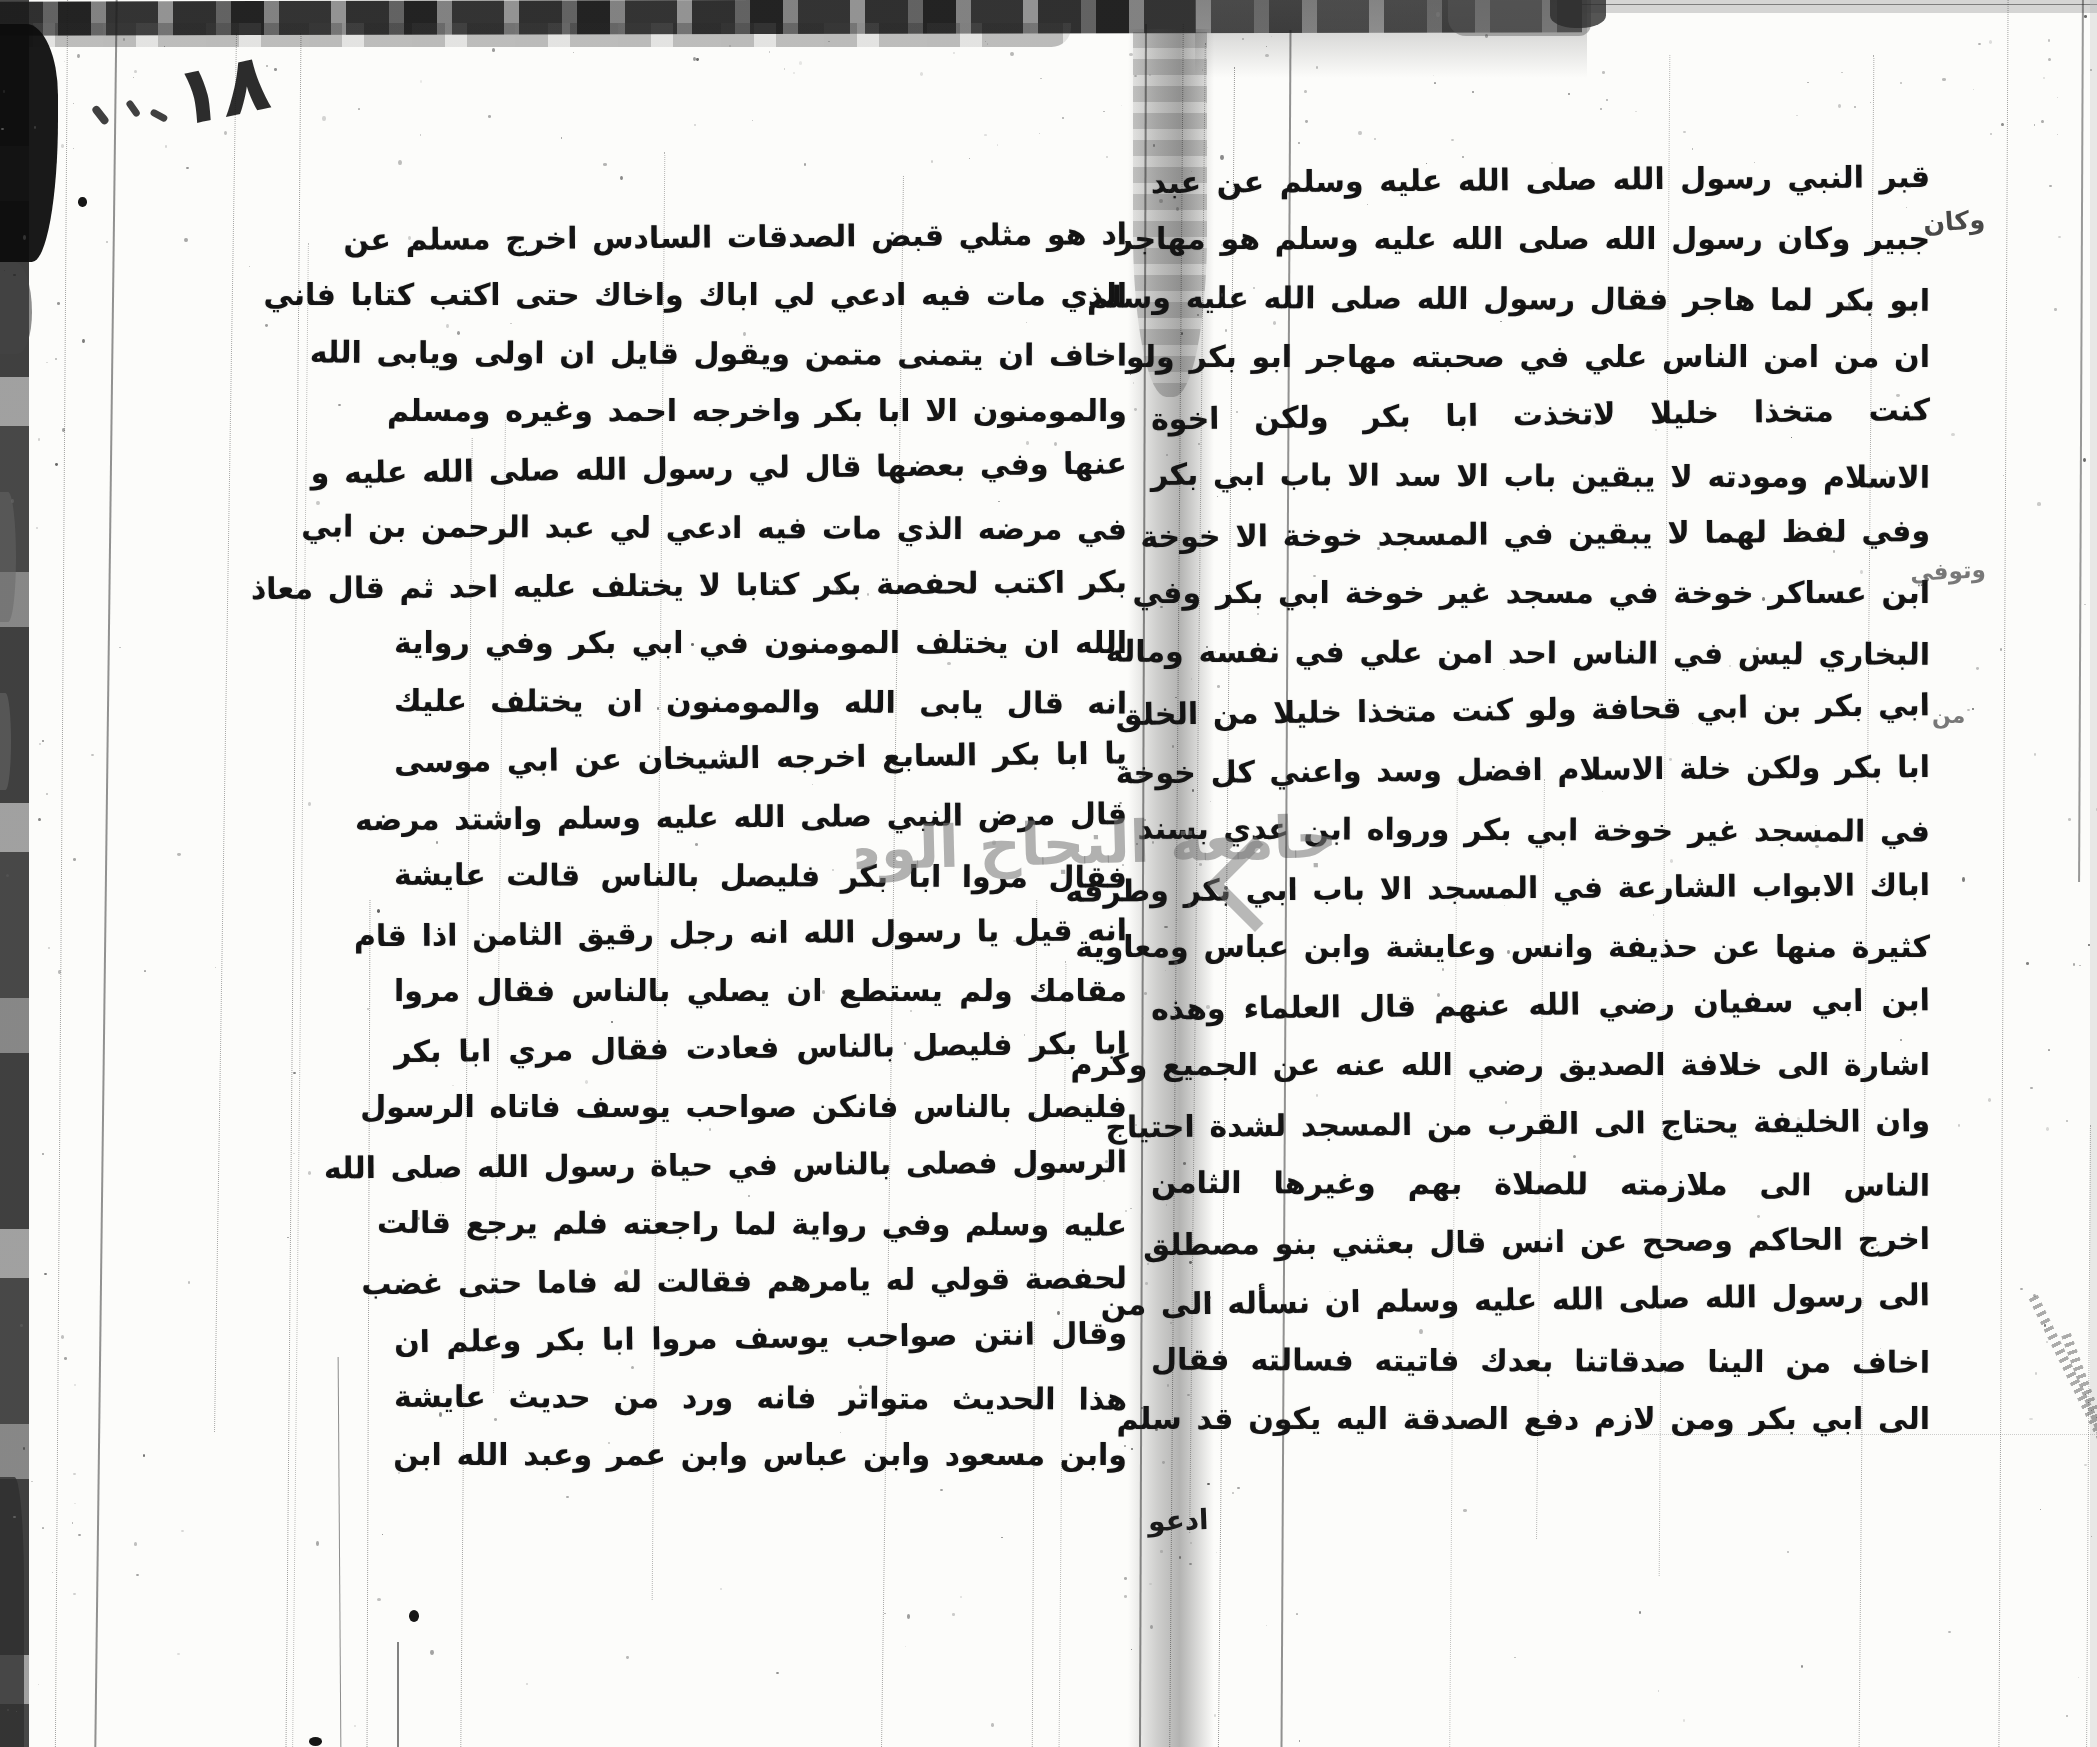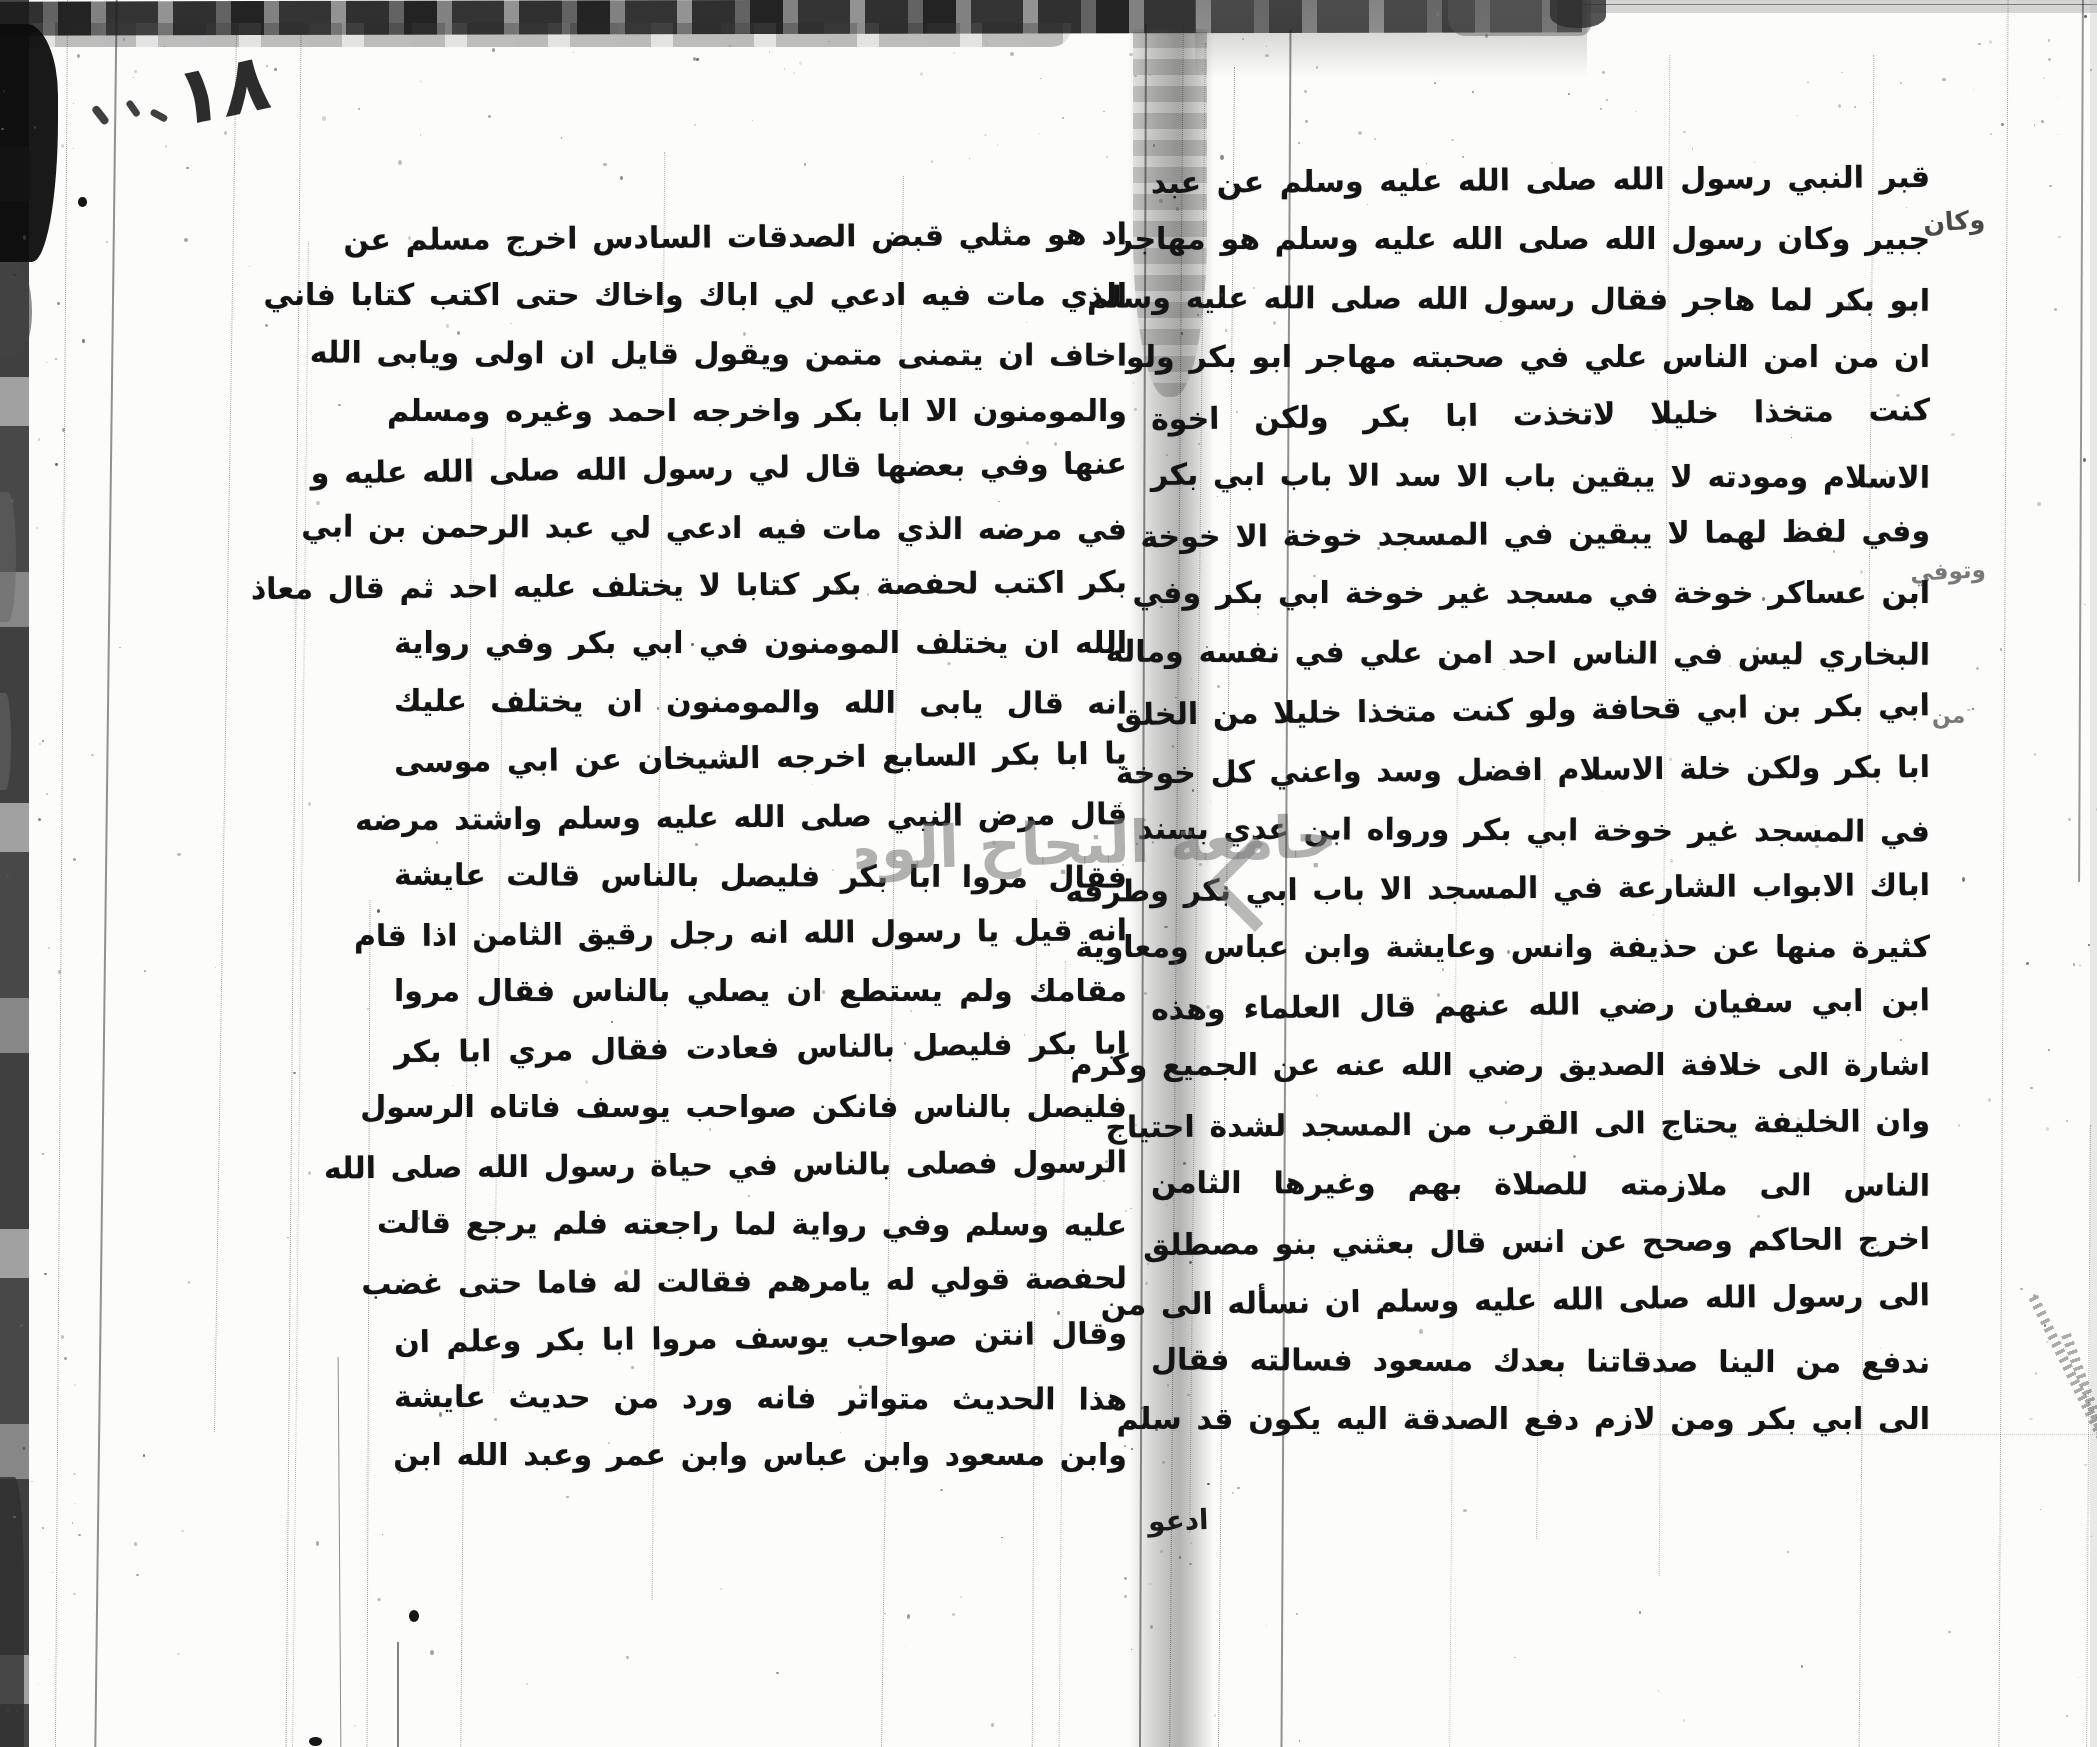--- a/index.html
+++ b/index.html
@@ -173,21 +173,21 @@
     <div class="line">ابا بكر ولكن خلة الاسلام افضل وسد واعني كل خوخة</div>
     <div class="line">في المسجد غير خوخة ابي بكر ورواه ابن عدي بسند</div>
     <div class="line">اباك الابواب الشارعة في المسجد الا باب ابي بكر وطرقه</div>
     <div class="line">كثيرة منها عن حذيفة وانس وعايشة وابن عباس ومعاوية</div>
     <div class="line">ابن ابي سفيان رضي الله عنهم قال العلماء وهذه</div>
     <div class="line">اشارة الى خلافة الصديق رضي الله عنه عن الجميع وكرم</div>
     <div class="line">وان الخليفة يحتاج الى القرب من المسجد لشدة احتياج</div>
     <div class="line">الناس الى ملازمته للصلاة بهم وغيرها الثامن</div>
     <div class="line">اخرج الحاكم وصحح عن انس قال بعثني بنو مصطلق</div>
     <div class="line">الى رسول الله صلى الله عليه وسلم ان نسأله الى من</div>
-    <div class="line">ندفع من الينا صدقاتنا بعدك مسعود فسالته فقال</div>
+    <div class="line">اخاف من الينا صدقاتنا بعدك فاتيته فسالته فقال</div>
     <div class="line">الى ابي بكر ومن لازم دفع الصدقة اليه يكون قد سلم</div>
   </div>
 
   <span class="margin-word" style="left:1923px;top:206px;font-size:25.5px;transform:rotate(-4deg);">وكان</span>
   <span class="margin-word" style="left:1910px;top:558px;font-size:23px;transform:rotate(-3deg);opacity:.6;">وتوفي</span>
   <span class="margin-word" style="left:1932px;top:703px;font-size:22px;opacity:.6;">من</span>
 
   <span class="catchword">ادعو</span>
 
   <div class="watermark">جامعة النجاح الوطنية</div>

